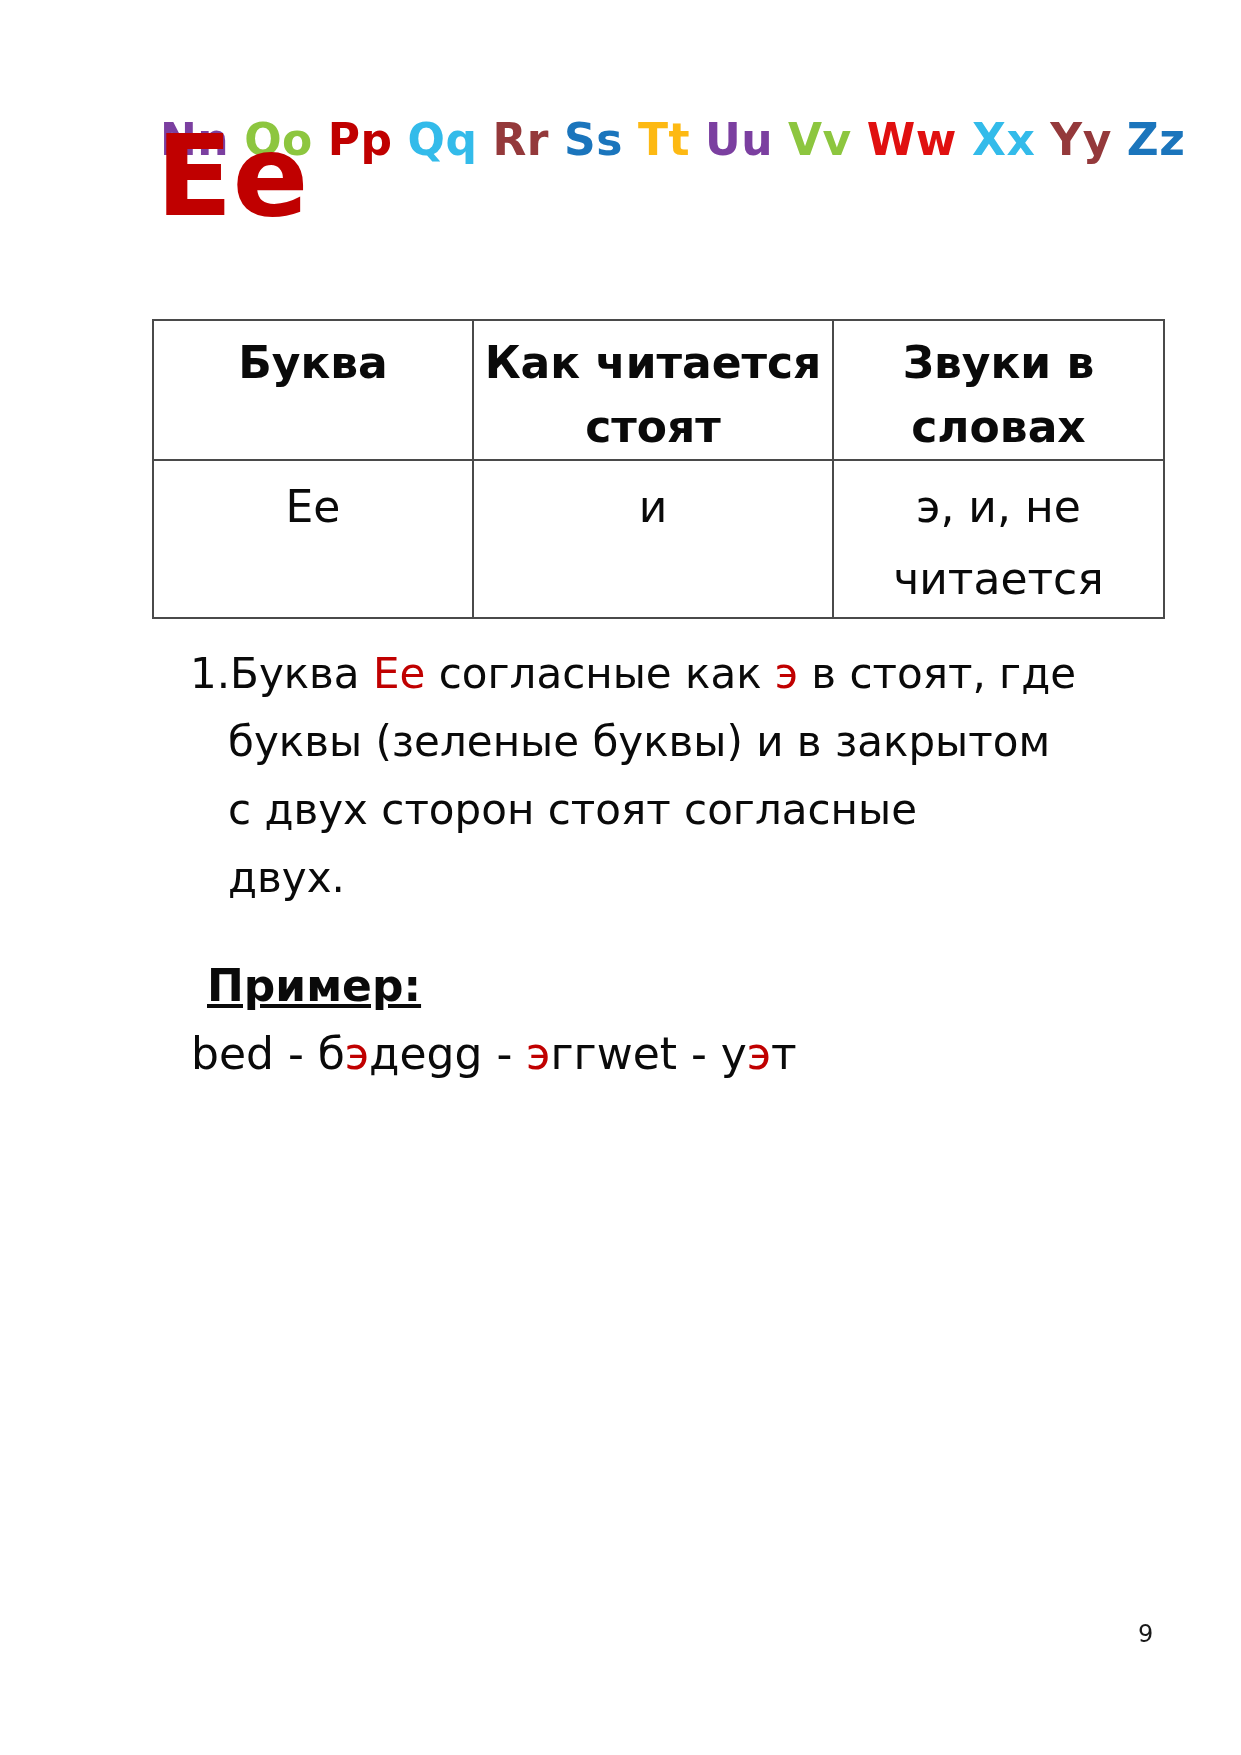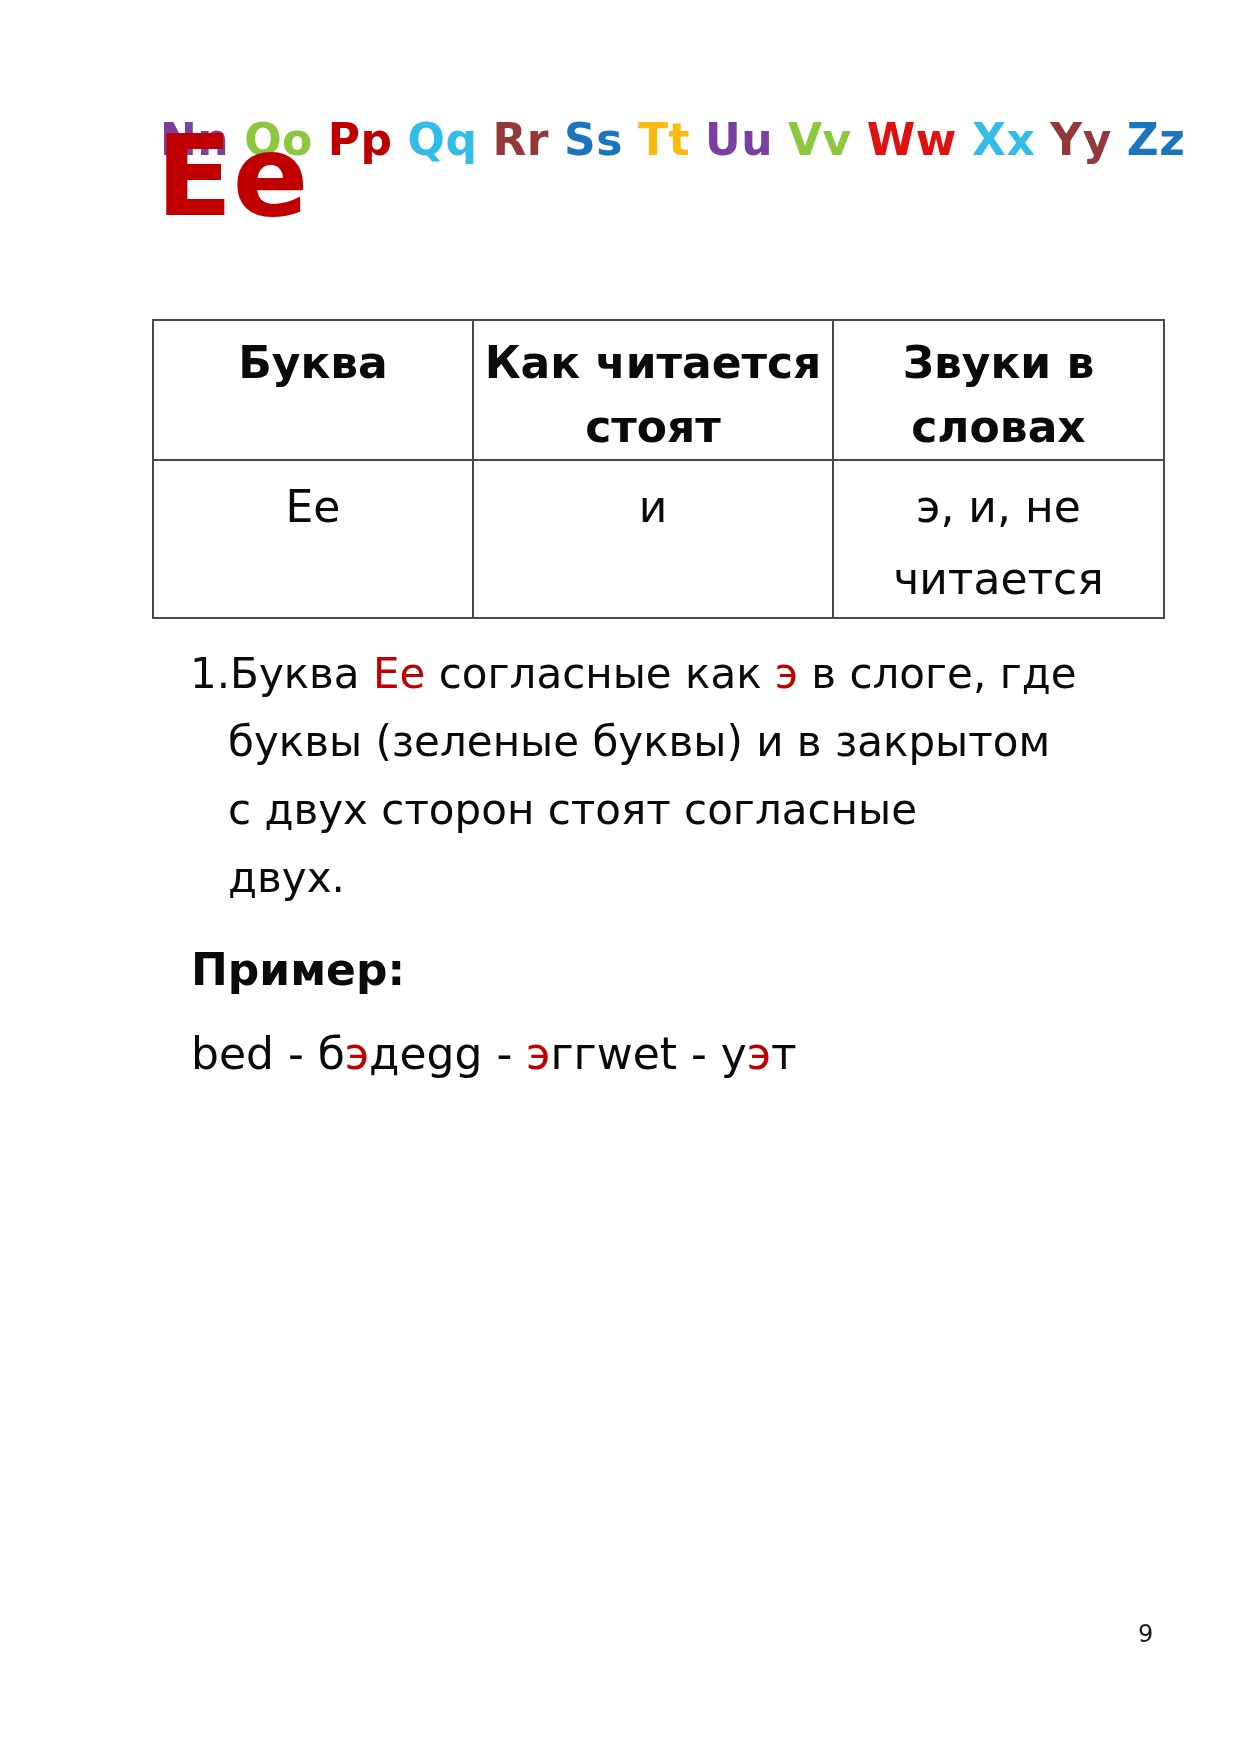--- a/index.html
+++ b/index.html
@@ -65,23 +65,24 @@
     font-size: 42px;
   }
   .rule-line { height: 68px; line-height: 68px; white-space: nowrap; }
   .rule-line.indented { padding-left: 38px; }
 
   
   .examples-label {
     position: absolute;
     left: 191px;
     top: 944px;
-    margin: 0;
+    margin: 16px;
     font-size: 44px;
     font-weight: bold;
+    text-decoration: underline;
   }
   .examples-list {
     position: absolute;
     left: 191px;
     top: 1028px;
     display: flex;
   }
   .example-line {
     height: 52px;
     line-height: 52px;
@@ -122,21 +123,21 @@
       </tr>
       <tr class="datarow">
         <td>Ee</td>
         <td>и</td>
         <td>э, и, не читается</td>
       </tr>
     </tbody>
   </table>
 
   <div class="rule-block">
-      <div class="rule-line"><span>1.</span><span>Буква </span><span style="color: rgb(192, 0, 0);">Ee</span><span> согласные как </span><span style="color: rgb(192, 0, 0);">э</span><span> в слоге, где</span></div>
+      <div class="rule-line"><span>1.</span><span>Буква </span><span style="color: rgb(192, 0, 0);">Ee</span><span> согласные как </span><span style="color: rgb(192, 0, 0);">э</span><span> в стоят, где</span></div>
       <div class="rule-line indented"><span>буквы (зеленые буквы) и в закрытом</span></div>
       <div class="rule-line indented"><span>с двух сторон стоят согласные</span></div>
       <div class="rule-line indented"><span>двух.</span></div>
     </div>
 
   <p class="examples-label">Пример:</p>
 
   <div class="examples-list">
       <div class="example-line"><span>bed - б</span><span style="color: rgb(192, 0, 0);">э</span><span>д</span></div>
       <div class="example-line"><span>egg - </span><span style="color: rgb(192, 0, 0);">э</span><span>гг</span></div>

